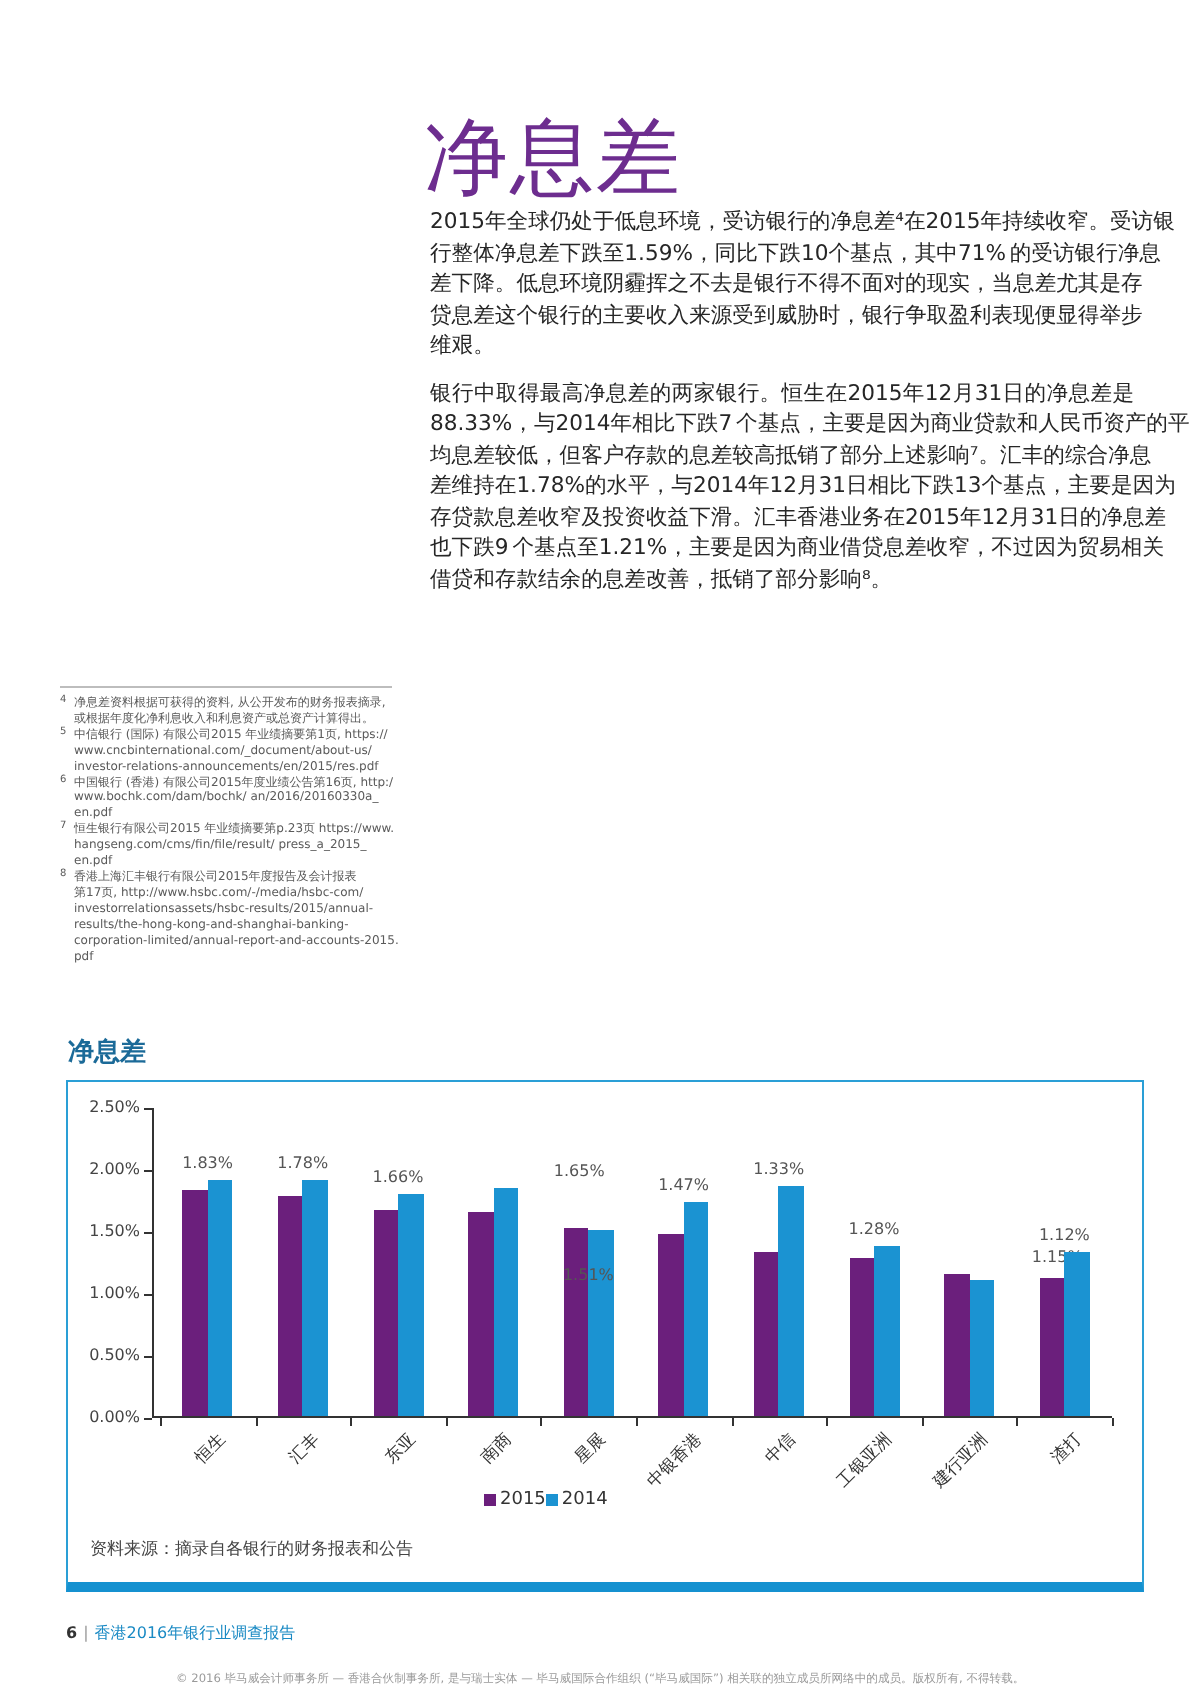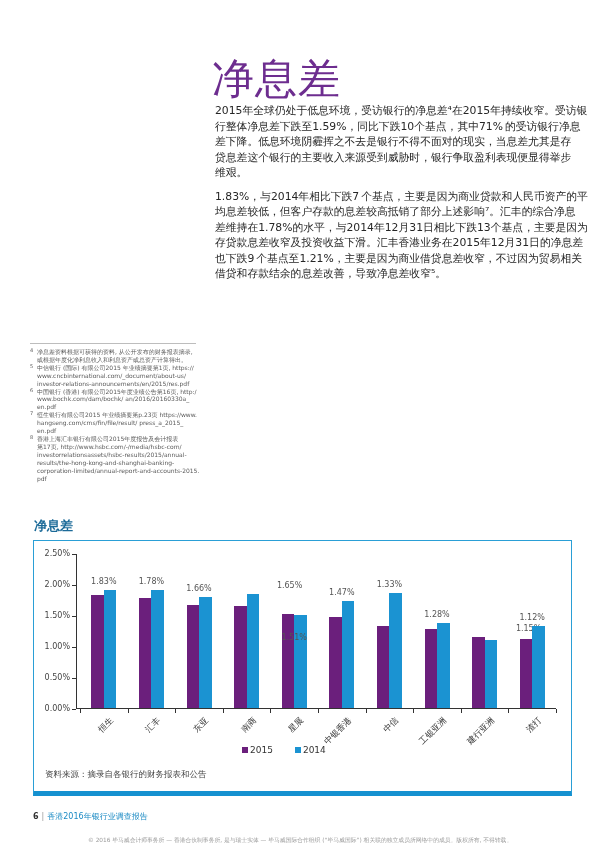--- a/index.html
+++ b/index.html
@@ -55,21 +55,21 @@
     .x-tick { position: absolute; bottom: -4px; width: 1px; height: 4px; background: #333; }
     .bar { position: absolute; bottom: 1px; width: 12.5px; }
     .data-label {
       position: absolute; width: 40px; text-align: center;
       font-size: 8px; line-height: 10px; color: #555;
     }
     .x-label {
       position: absolute; font-size: 8.5px; line-height: 10px; color: #333;
       white-space: nowrap; transform: rotate(-45deg); transform-origin: right top;
     }
-    .legend { position: absolute; left: 208px; top: 204px; display: flex; gap: 22px; }
+    .legend { position: absolute; left: 208px; top: 204px; display: flex; }
     .legend-item { display: flex; align-items: center; font-size: 9px; color: #333; }
     .legend-swatch { width: 6px; height: 6px; margin-right: 2px; display: inline-block; }
     .chart-source {
       position: absolute; left: 11px; top: 228px;
       font-size: 8.5px; color: #444; white-space: nowrap;
     }
 
     .footer-pagenum {
       position: absolute; left: 33px; top: 812px;
       font-size: 8px; line-height: 10px; white-space: nowrap;
@@ -89,26 +89,27 @@
 
 <div class="body-text">
   <div class="para">
     <div class="line">2015年全球仍处于低息环境，受访银行的净息差⁴在2015年持续收窄。受访银</div>
     <div class="line">行整体净息差下跌至1.59%，同比下跌10个基点，其中71% 的受访银行净息</div>
     <div class="line">差下降。低息环境阴霾挥之不去是银行不得不面对的现实，当息差尤其是存</div>
     <div class="line">贷息差这个银行的主要收入来源受到威胁时，银行争取盈利表现便显得举步</div>
     <div class="line last">维艰。</div>
   </div>
   <div class="para">
-    <div class="line">1.83%，与2014年相比下跌7 个基点，主要是因为商业贷款和人民币资产的平</div>
+    <div class="line">银行中取得最高净息差的两家银行。恒生在2015年12月31日的净息差是</div>
+    <div class="line">88.33%，与2014年相比下跌7 个基点，主要是因为商业贷款和人民币资产的平</div>
     <div class="line">均息差较低，但客户存款的息差较高抵销了部分上述影响⁷。汇丰的综合净息</div>
     <div class="line">差维持在1.78%的水平，与2014年12月31日相比下跌13个基点，主要是因为</div>
     <div class="line">存贷款息差收窄及投资收益下滑。汇丰香港业务在2015年12月31日的净息差</div>
     <div class="line">也下跌9 个基点至1.21%，主要是因为商业借贷息差收窄，不过因为贸易相关</div>
-    <div class="line last">借贷和存款结余的息差改善，导致净息差收窄⁵。</div>
+    <div class="line last">借贷和存款结余的息差改善，抵销了部分影响⁸。</div>
   </div>
 </div>
 
 <div class="footnotes">
   <div class="fn">
     <span class="fn-marker">4</span>
     <div class="fn-line">净息差资料根据可获得的资料, 从公开发布的财务报表摘录,</div>
     <div class="fn-line">或根据年度化净利息收入和利息资产或总资产计算得出。</div>
   </div>
   <div class="fn">

